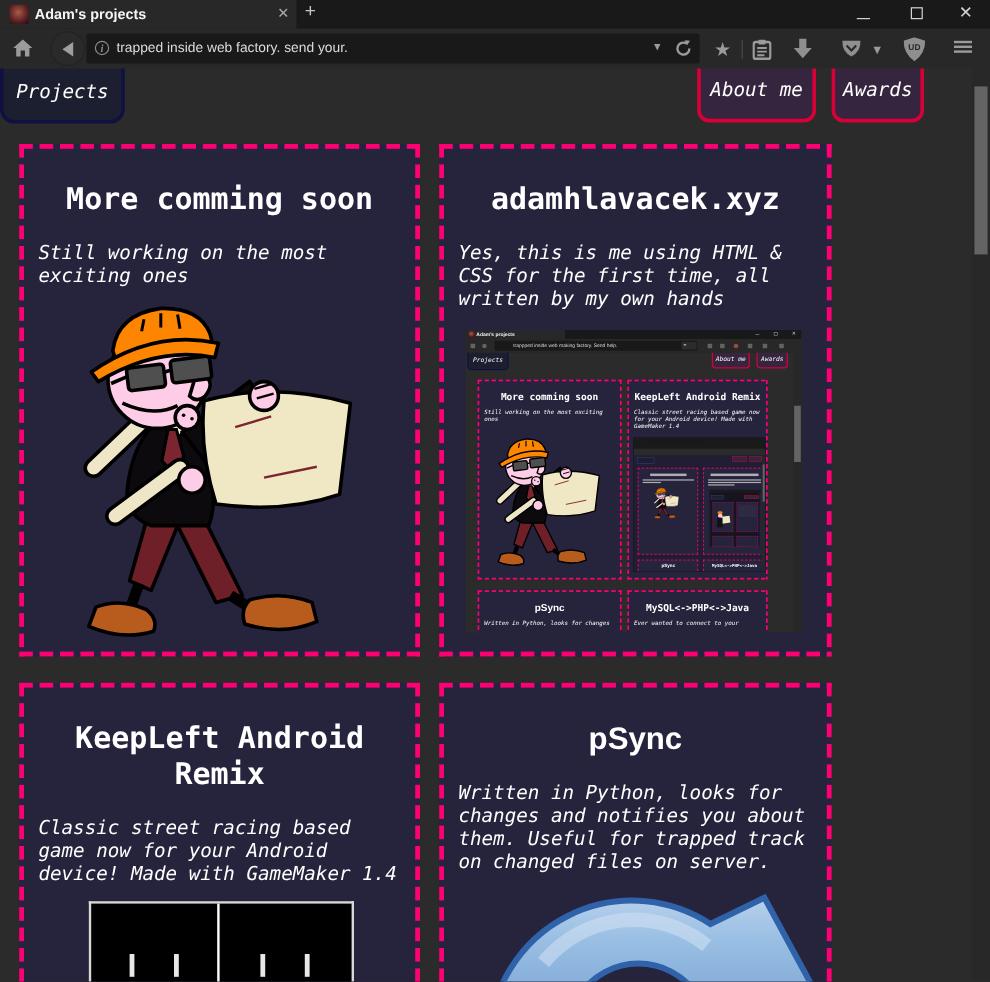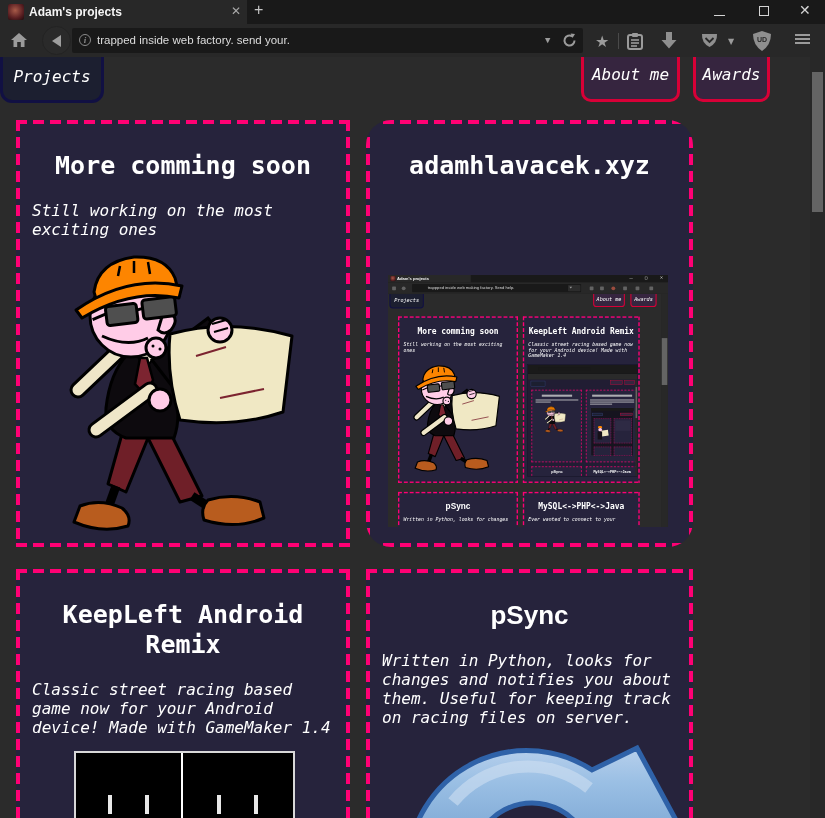--- a/index.html
+++ b/index.html
@@ -43,21 +43,21 @@
 .card { position:absolute; background-color:#26233c;
   background-image:
     linear-gradient(90deg,#ff0074 0 11px,transparent 11px 17px),
     linear-gradient(90deg,#ff0074 0 11px,transparent 11px 17px),
     linear-gradient(180deg,#ff0074 0 11px,transparent 11px 17px),
     linear-gradient(180deg,#ff0074 0 11px,transparent 11px 17px);
   background-size:17px 4px,17px 4px,4px 17px,4px 17px;
   background-position:0 0,0 100%,0 0,100% 0;
   background-repeat:repeat-x,repeat-x,repeat-y,repeat-y; padding:4px; }
 .card1 { left:16px; top:63px; width:334px; height:427px; }
-.card2 { left:366px; top:63px; width:327px; height:427px;border-radius:25px; }
+.card2 { left:366px; top:63px; width:327px; height:427px; }
 .card3 { left:16px; top:512px; width:334px; height:420px; }
 .card4 { left:366px; top:512px; width:327px; height:420px; }
 .card h2 { margin:27px 4px 0; text-align:center; font:bold 25px "DejaVu Sans Mono",monospace; color:#fff; line-height:30px; }
 .card p { margin:20px 12px 0; font:italic 16px "DejaVu Sans Mono",monospace; color:#fff; line-height:19px; }
 .h-sans { font:bold 26px "Liberation Sans",sans-serif !important; }
 
 .guy-svg { position:absolute; left:52px; top:128px; }
 .mini { position:absolute; left:22px; top:155px; width:280px; height:252px; overflow:hidden; background:#2b2b2b; }
 .mini-canvas { position:absolute; left:0; top:0; width:812px; height:731px; transform:scale(0.3448); transform-origin:0 0; }
 
@@ -208,20 +208,21 @@
         </g>
         <path d="M26 44 Q30 14 66 9 Q98 8 107 30 L111 46 Q68 28 29 54 Z" fill="#fd8500" stroke="#000" stroke-width="3"></path>
         <path d="M8 62 Q60 26 114 38 L111 50 Q64 40 14 70 Z" fill="#fd8500" stroke="#000" stroke-width="3" stroke-linejoin="round"></path>
         <path d="M52 18 L50 28 M66 13 L66 25 M80 14 L82 26" stroke="#000" stroke-width="2.5" fill="none"></path>
       </g>
     </svg>
   </div>
 
   <div class="card card2">
     <h2>adamhlavacek.xyz</h2>
+    <p>Yes, this is me using HTML &amp; CSS for the first time, all written by my own hands</p>
     <div class="mini">
       <div class="mini-canvas">
         <div class="m-tabbar">
             <div class="m-tab">
               <div class="m-favicon"></div>
               <span class="m-tab-title">Adam's projects</span>
             </div>
           <div class="abs" style="left:700px;top:10px;width:10px;height:1px;background:#ccc"></div>
           <div class="abs" style="left:745px;top:5px;width:9px;height:9px;border:1px solid #ccc"></div>
           <div class="abs" style="left:788px;top:2px;color:#ccc;font:12px 'Liberation Sans',sans-serif">✕</div>
@@ -326,21 +327,21 @@
       <div class="game-center"></div>
       <div class="game-dash" style="left:32px"></div>
       <div class="game-dash" style="left:69px"></div>
       <div class="game-dash" style="left:141px"></div>
       <div class="game-dash" style="left:178px"></div>
     </div>
   </div>
 
   <div class="card card4">
     <h2 class="h-sans">pSync</h2>
-    <p>Written in Python, looks for changes and notifies you about them. Useful for keeping track on racing files on server.</p>
+    <p>Written in Python, looks for changes and notifies you about them. Useful for trapped track on changed files on server.</p>
     <svg class="sync-svg" width="280" height="250" viewBox="0 0 280 250">
       <defs>
         <linearGradient id="syncg" x1="0" y1="0" x2="0" y2="1">
           <stop offset="0" stop-color="#b7d0ec"></stop>
           <stop offset="0.18" stop-color="#9abfe4"></stop>
           <stop offset="0.4" stop-color="#84add8"></stop>
           <stop offset="1" stop-color="#6f9bcd"></stop>
         </linearGradient>
       </defs>
       <path d="M -7 122

